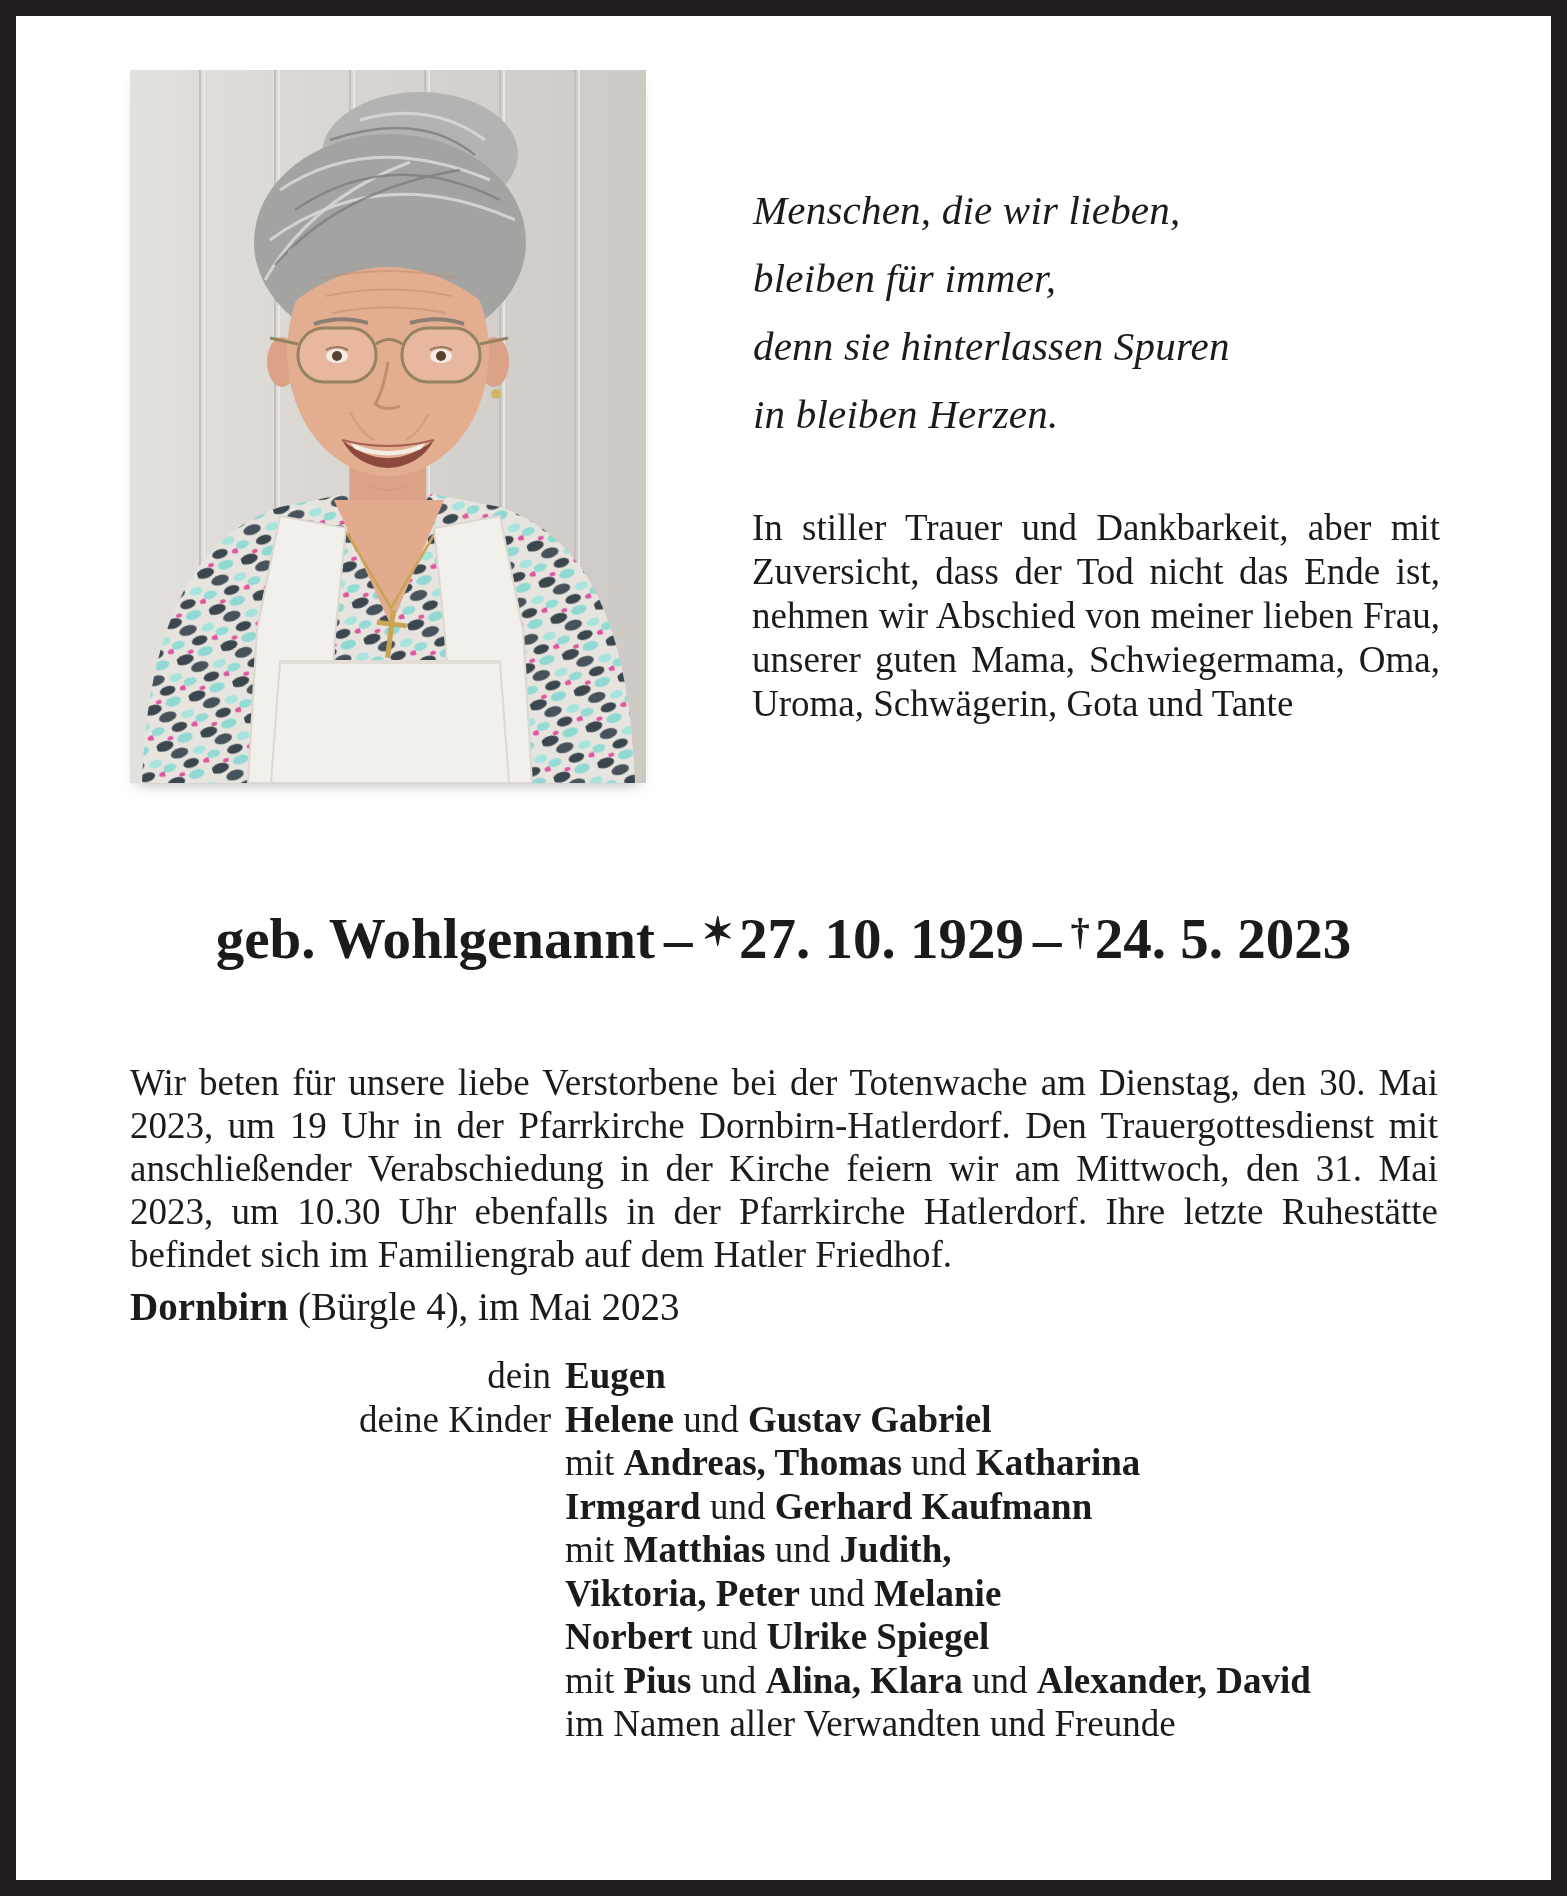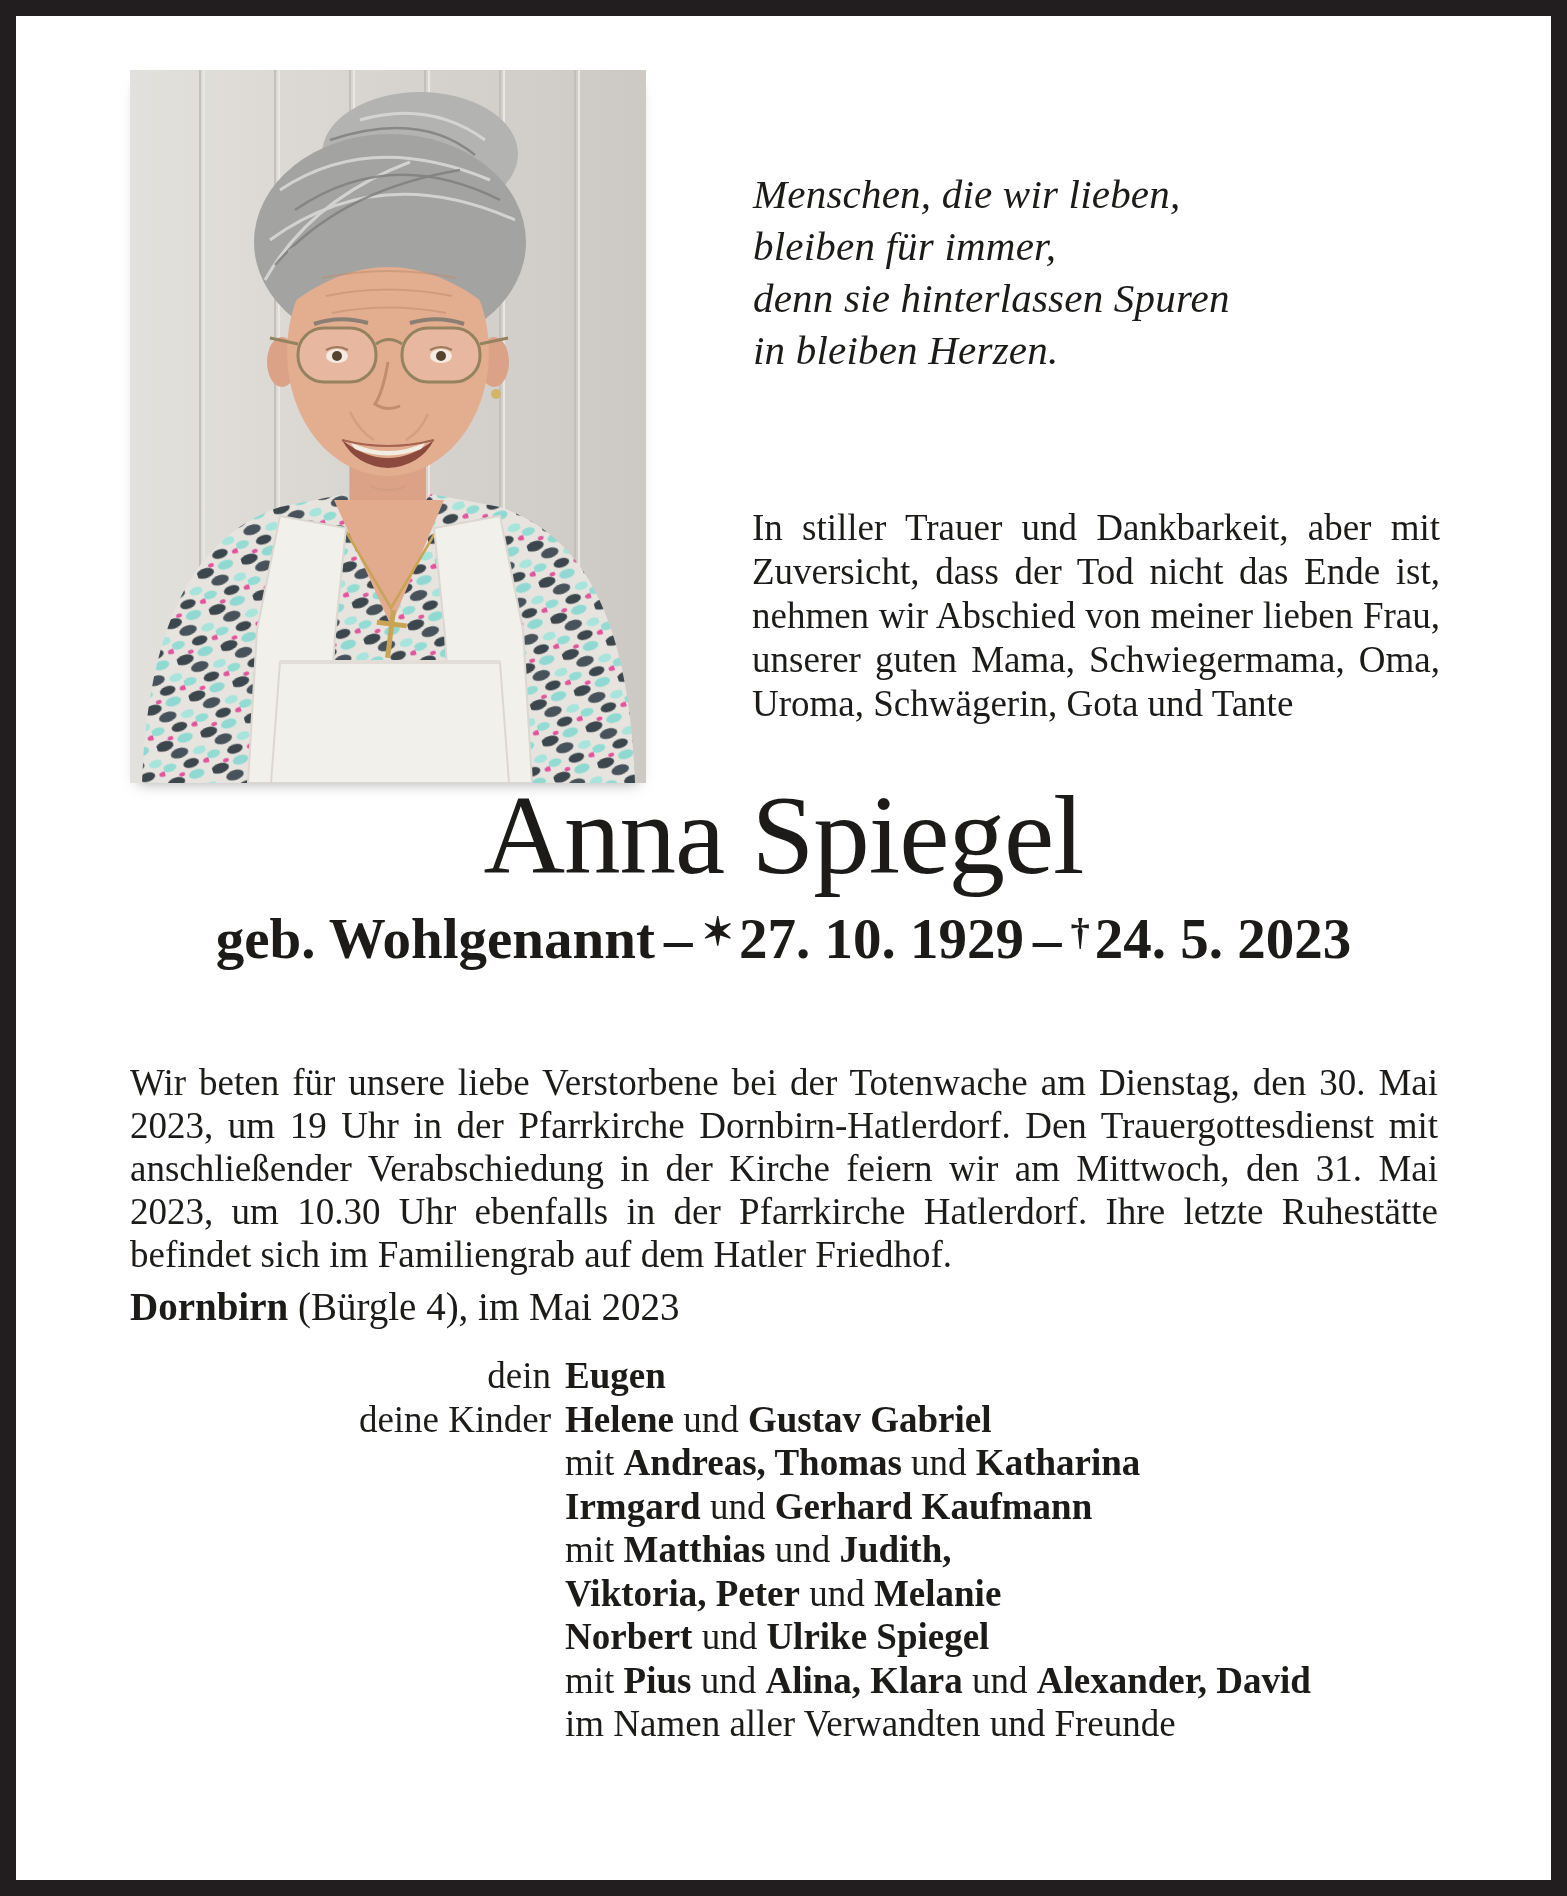--- a/index.html
+++ b/index.html
@@ -23,21 +23,21 @@
     box-shadow:0 8px 14px -8px rgba(0,0,0,.35);
     background:#d7d4cf;
   }
   .photo svg{display:block;width:100%;height:100%;}
   
   .poem{
     position:absolute;left:753px;top:168px;
     font-style:italic;font-size:41px;line-height:52px;
     letter-spacing:.2px;
   }
-  .poem span{display:block;}
+  .poem span{display:block;margin-top:16px;}
   
   .intro{
     position:absolute;left:752px;top:506px;width:688px;
     font-size:37px;line-height:44px;
     text-align:justify;
   }
   
   .name{
     position:absolute;left:0;right:0;top:778px;
     text-align:center;
@@ -198,21 +198,20 @@
 
   <div class="poem">
     <span>Menschen, die wir lieben,</span>
     <span>bleiben für immer,</span>
     <span>denn sie hinterlassen Spuren</span>
     <span>in bleiben Herzen.</span>
   </div>
 
   <div class="intro">In stiller Trauer und Dankbarkeit, aber mit Zuversicht, dass der Tod nicht das Ende ist, nehmen wir Abschied von meiner lieben Frau, unserer guten Mama, Schwiegermama, Oma, Uroma, Schwägerin, Gota und Tante</div>
 
-  <div class="name">Anna Spiegel</div>
 
   <div class="vitals">
     <span>geb. Wohlgenannt</span><span class="dash">–</span><span class="sym">✶</span><span>27. 10. 1929</span><span class="dash">–</span><span class="sym">†</span><span>24. 5. 2023</span>
   </div>
 
   <div class="announcement">Wir beten für unsere liebe Verstorbene bei der Totenwache am Dienstag, den 30. Mai 2023, um 19 Uhr in der Pfarrkirche Dornbirn-Hatlerdorf. Den Trauergottesdienst mit anschließender Verabschiedung in der Kirche feiern wir am Mittwoch, den 31. Mai 2023, um 10.30 Uhr ebenfalls in der Pfarrkirche Hatlerdorf. Ihre letzte Ruhestätte befindet sich im Familiengrab auf dem Hatler Friedhof.</div>
 
   <div class="dateline">
     <b>Dornbirn</b><span> (Bürgle 4), im Mai 2023</span>
   </div>

